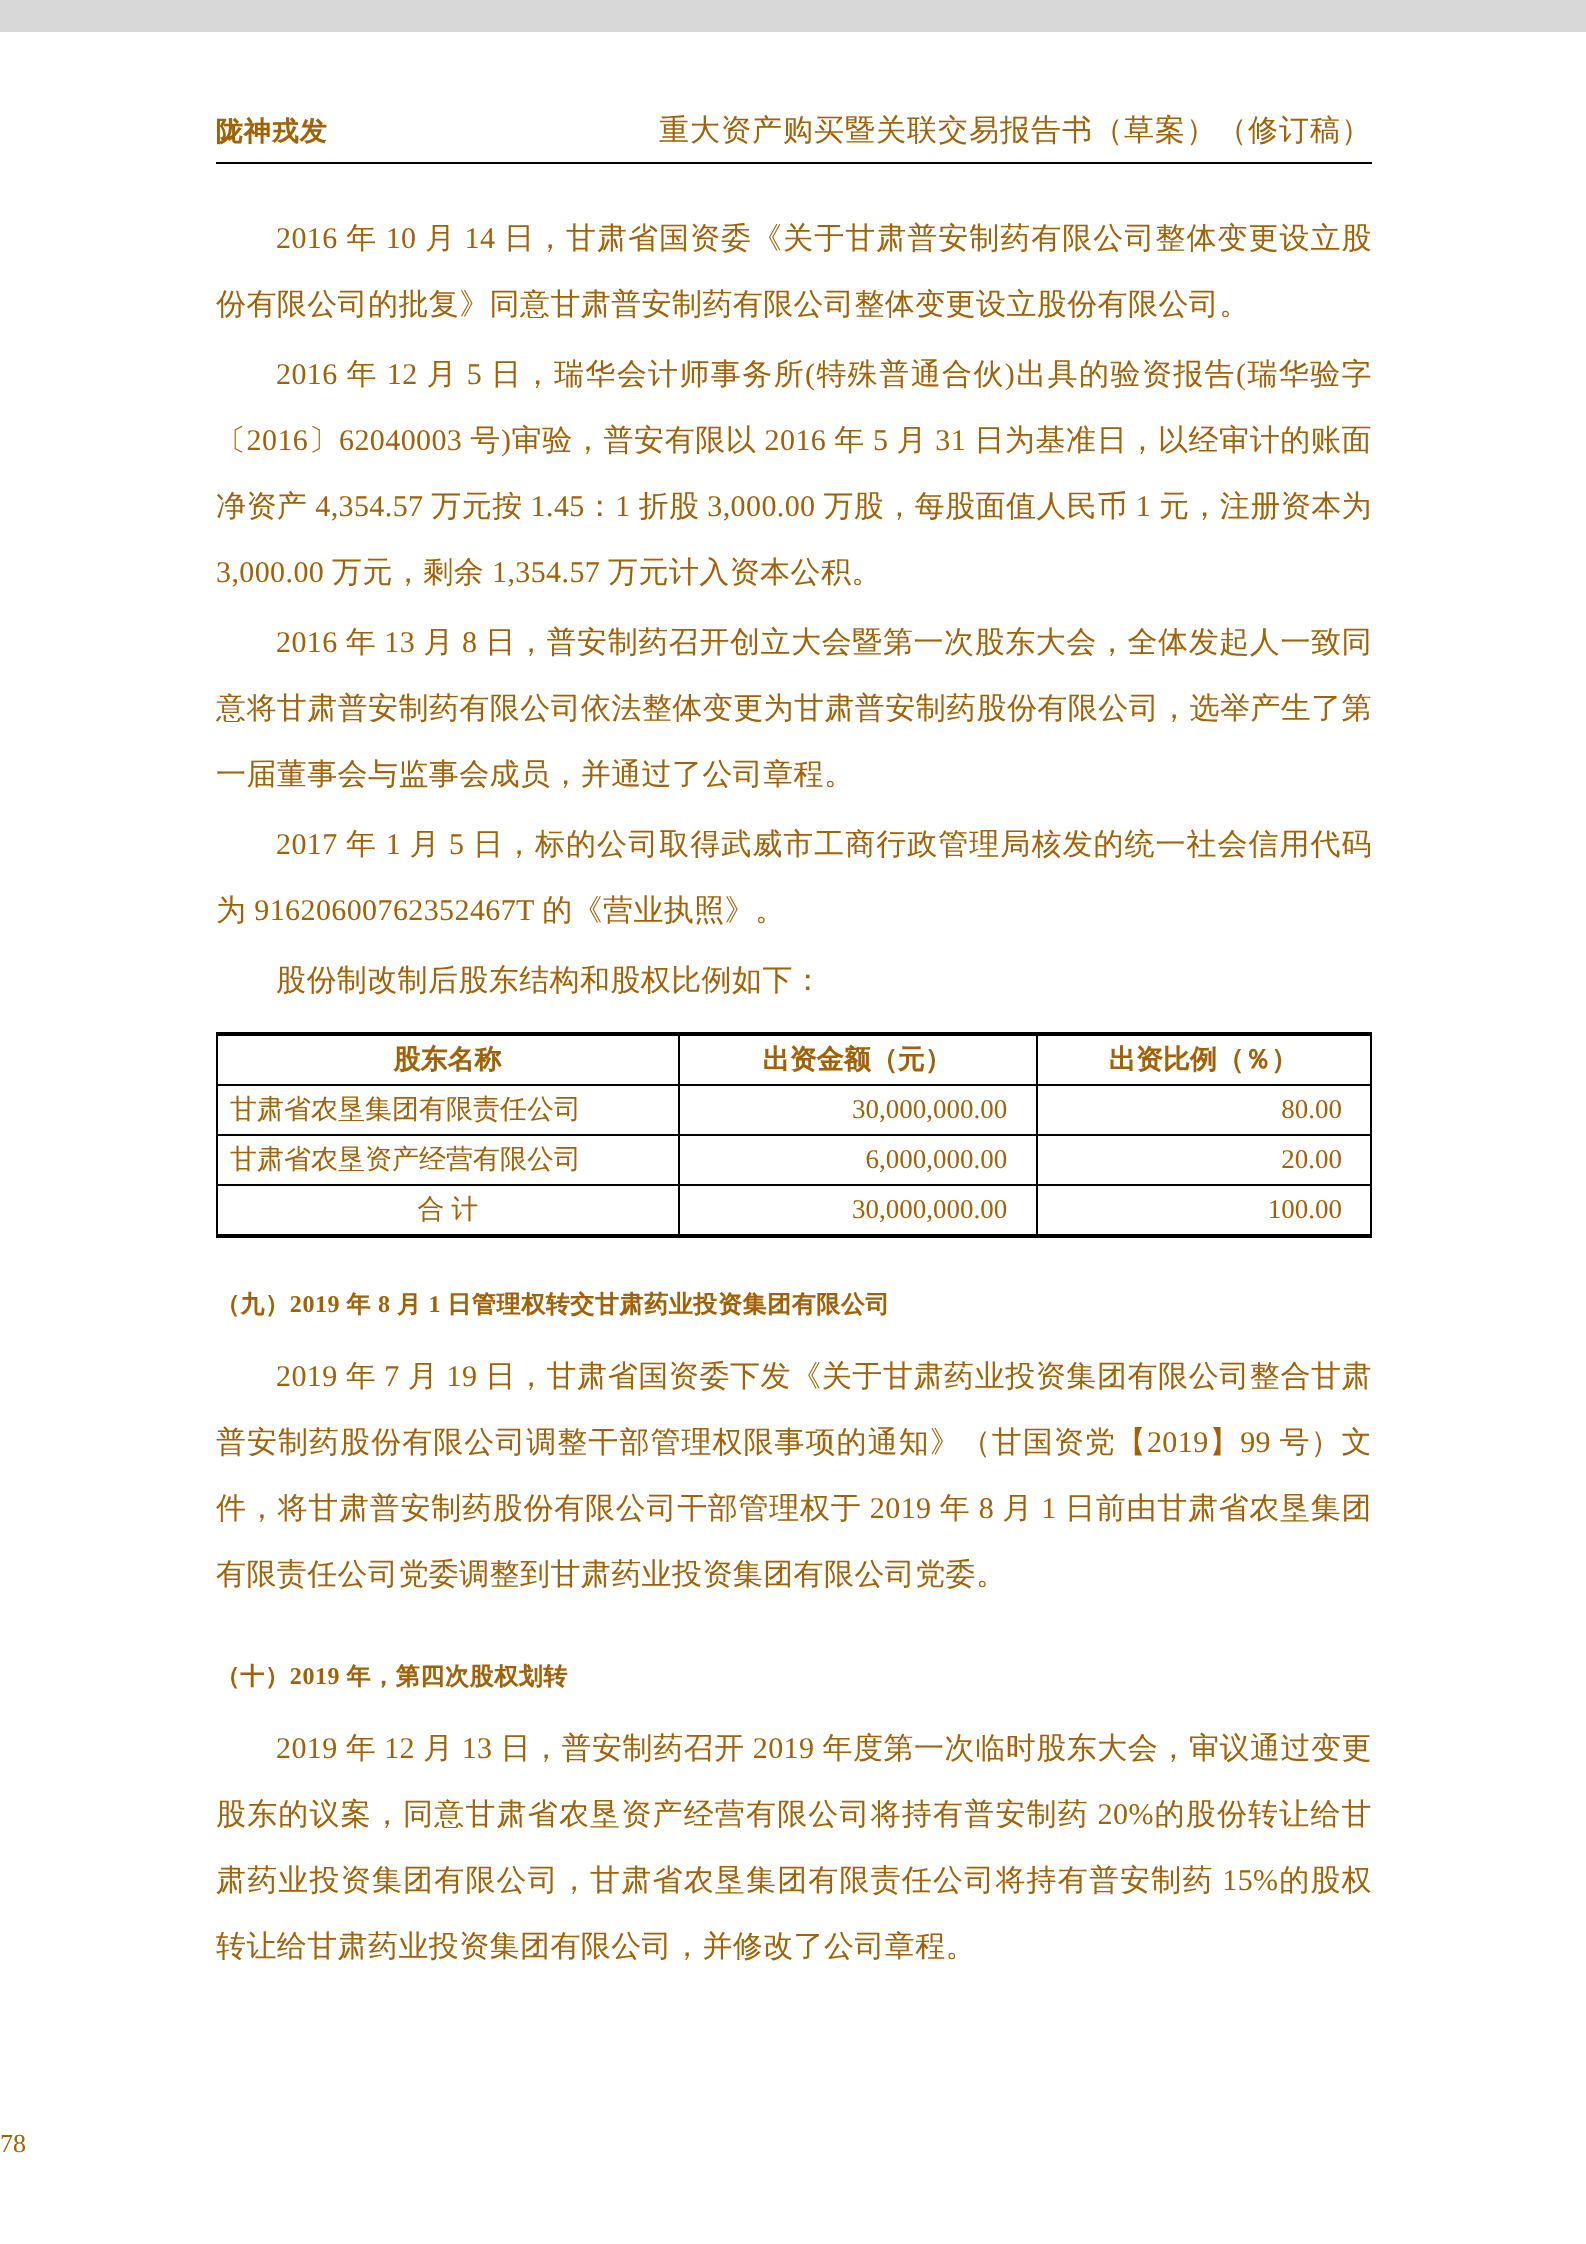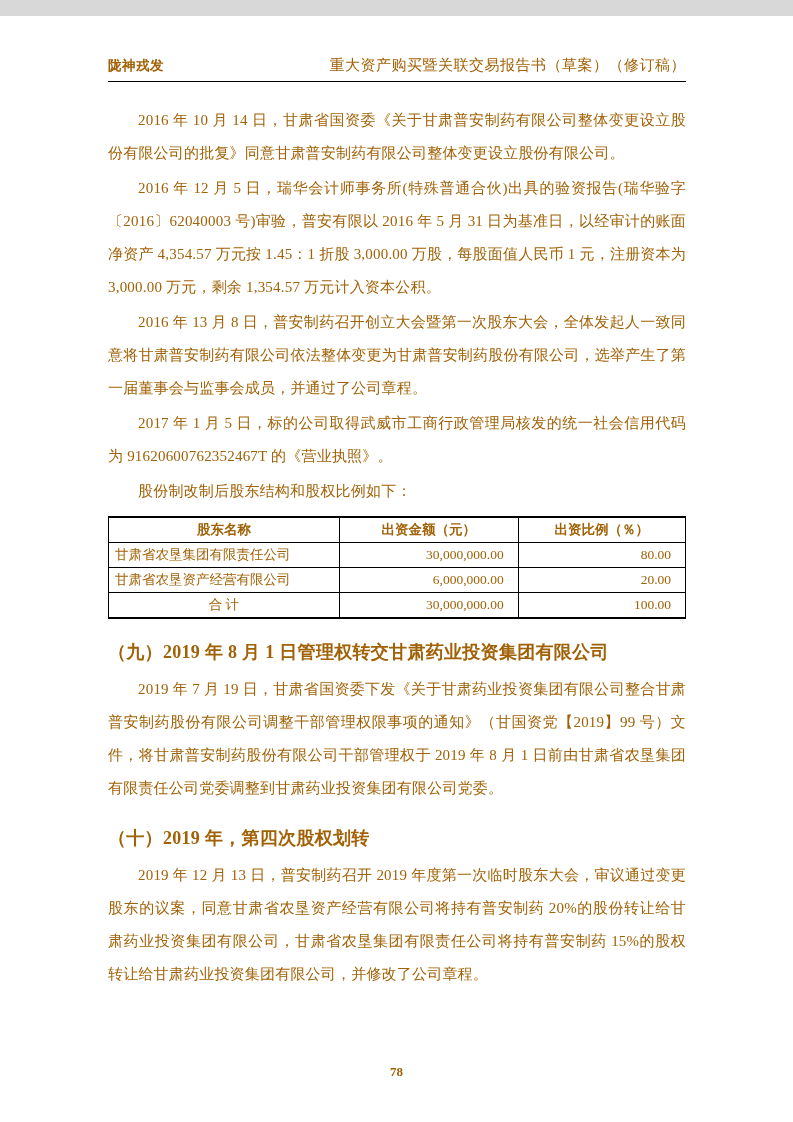--- a/index.html
+++ b/index.html
@@ -47,21 +47,21 @@
   p.para {
     font-size: 15px;
     line-height: 33px;
     margin: 0 0 2px 0;
     text-indent: 2em;
     text-align: justify;
     text-justify: inter-ideograph;
     letter-spacing: 0.2px;
   }
   h2.heading {
-    font-size: 18px;
+    font-size: 12px;
     font-weight: bold;
     margin: 18px 0 6px 0;
     line-height: 30px;
     letter-spacing: 0.3px;
   }
   table.sh-table {
     border-collapse: collapse;
     width: 100%;
     margin: 8px 0 4px 0;
     font-size: 13.5px;
@@ -94,23 +94,21 @@
   }
   .col-a { width: 40%; }
   .col-b { width: 31%; }
   .col-c { width: 29%; }
 
   .page-number {
     position: absolute;
     left: 0;
     right: 0;
     bottom: 58px;
-    text-align: center;
     font-size: 13px;
-    font-weight: bold;
   }
 </style>
 </head>
 <body>
 
 <div class="page">
   <div class="content">
 
     <div class="header">
       <div class="header-left">陇神戎发</div>

